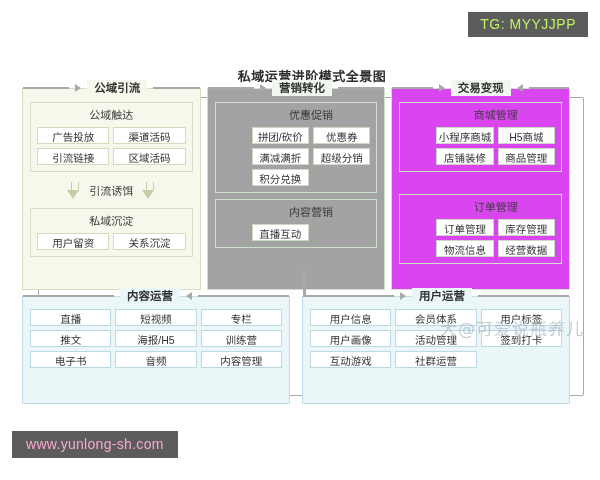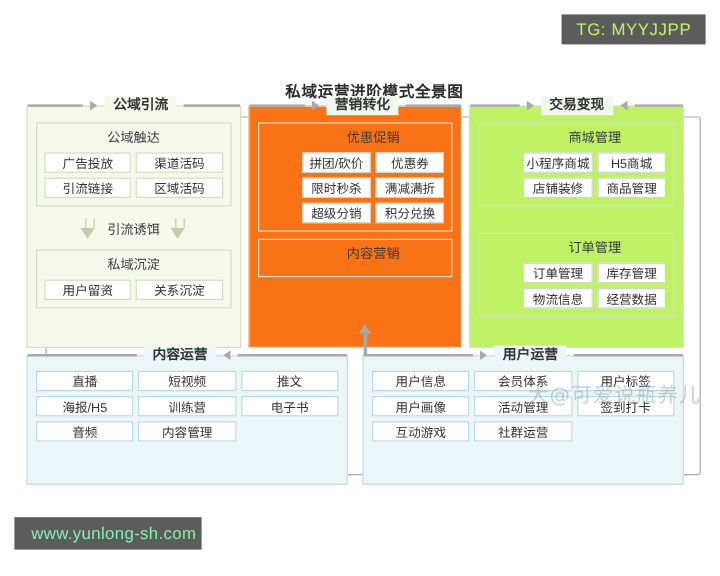--- a/index.html
+++ b/index.html
@@ -25,24 +25,24 @@
     padding: 5px 12px 6px 12px;
     line-height: 1;
   }
 
   
   .url-badge {
     position: absolute;
     left: 12px;
     bottom: 22px;
     background: #5c5c5c;
-    color: #86efac;
+    color: #f9a8d4;
     font-size: 14px;
     letter-spacing: 0.3px;
-    padding: 6px 4px 7px 14px;
+    padding: 6px 14px 7px 14px;
     line-height: 1;
   }
 
   
   .diagram-title {
     position: absolute;
     top: 66px;
     left: 0;
     width: 100%;
     text-align: center;
@@ -87,22 +87,22 @@
   .stage {
     flex: 1;
     position: relative;
     border: 1.2px solid #cfd4bb;
     padding: 13px 7px 7px 7px;
     display: flex;
     flex-direction: column;
     gap: 6px;
   }
   .stage.tone-lime   { background: #f7f8ec; border-color: #d9dcc0; }
-  .stage.tone-green  { background: #f97316; border-color: #cfe0cd; }
-  .stage.tone-green2 { background: #bef264; border-color: #cfe0cd; gap: 22px; }
+  .stage.tone-green  { background: #a3a3a3; border-color: #cfe0cd; }
+  .stage.tone-green2 { background: #d946ef; border-color: #cfe0cd; gap: 22px; }
 
   
   .stage-header {
     position: absolute;
     top: -9px;
     left: 0;
     width: 100%;
     display: flex;
     align-items: center;
     justify-content: center;
@@ -326,30 +326,30 @@
         <span class="arrow-r"></span>
         <span class="stage-title">营销转化</span>
         <span class="hline"></span>
       </div>
 
       <div class="subgroup">
         <div class="subgroup-title">优惠促销</div>
         <div class="chip-grid">
           <div class="chip">拼团/砍价</div>
           <div class="chip">优惠券</div>
-          <div class="chip">限时秒杀</div>
           <div class="chip">满减满折</div>
           <div class="chip">超级分销</div>
           <div class="chip">积分兑换</div>
         </div>
       </div>
 
       <div class="subgroup">
         <div class="subgroup-title">内容营销</div>
         <div class="chip-grid">
+          <div class="chip">直播互动</div>
         </div>
       </div>
     </div>
 
     <div class="stage tone-green2">
       <div class="stage-header">
         <span class="hline"></span>
         <span class="arrow-r"></span>
         <span class="stage-title">交易变现</span>
         <span class="arrow-l"></span>
@@ -386,20 +386,21 @@
     <div class="ops tone-blue">
       <div class="stage-header">
         <span class="hline"></span>
         <span class="stage-title">内容运营</span>
         <span class="arrow-l"></span>
         <span class="hline"></span>
       </div>
       <div class="chip-grid cols3">
         <div class="chip">直播</div>
         <div class="chip">短视频</div>
+        <div class="chip">专栏</div>
         <div class="chip">推文</div>
         <div class="chip">海报/H5</div>
         <div class="chip">训练营</div>
         <div class="chip">电子书</div>
         <div class="chip">音频</div>
         <div class="chip">内容管理</div>
       </div>
     </div>
 
     <div class="ops tone-blue">

